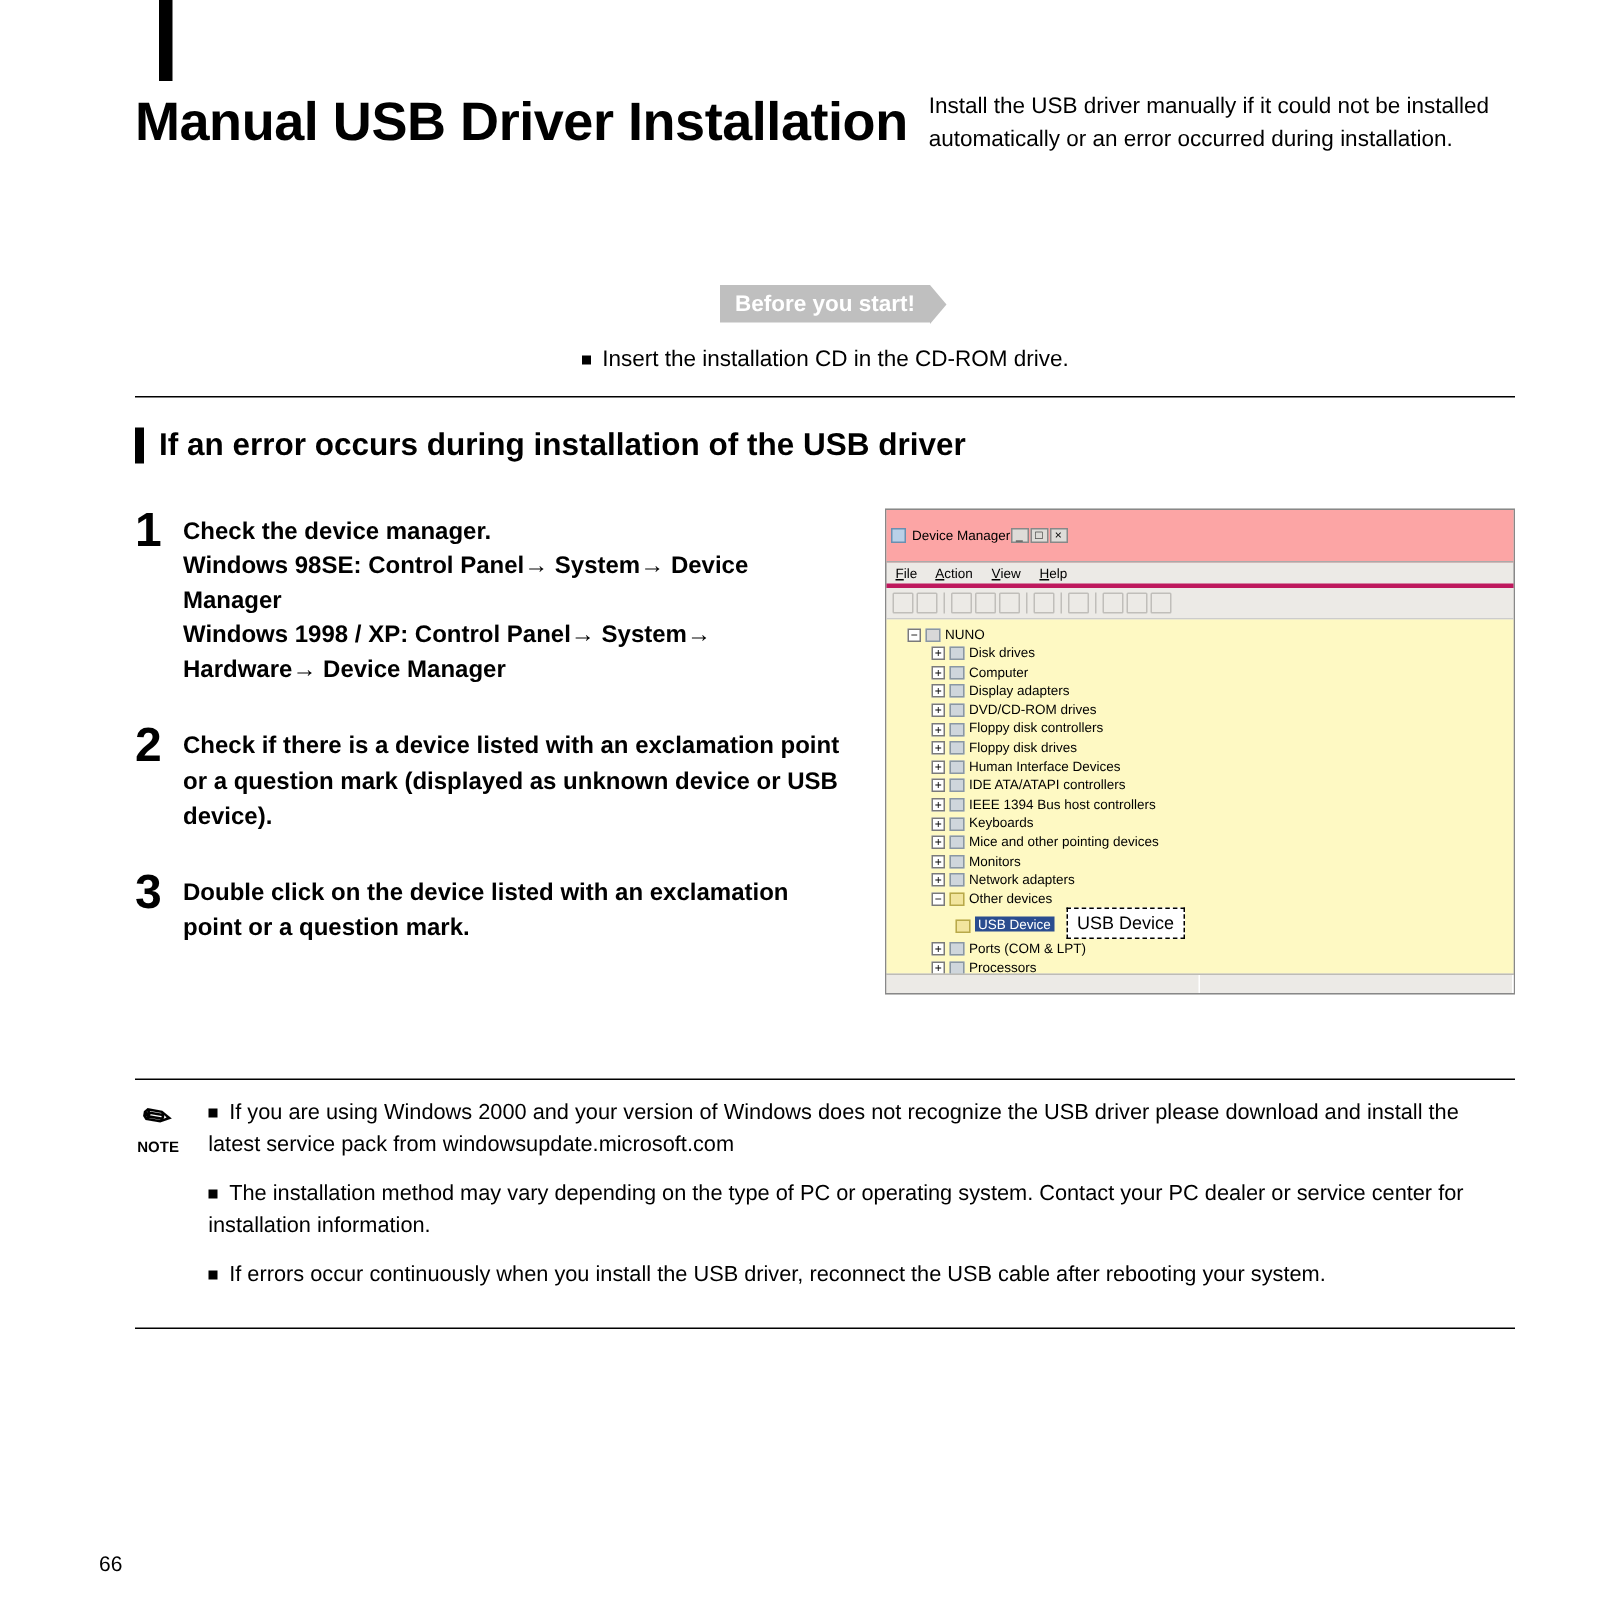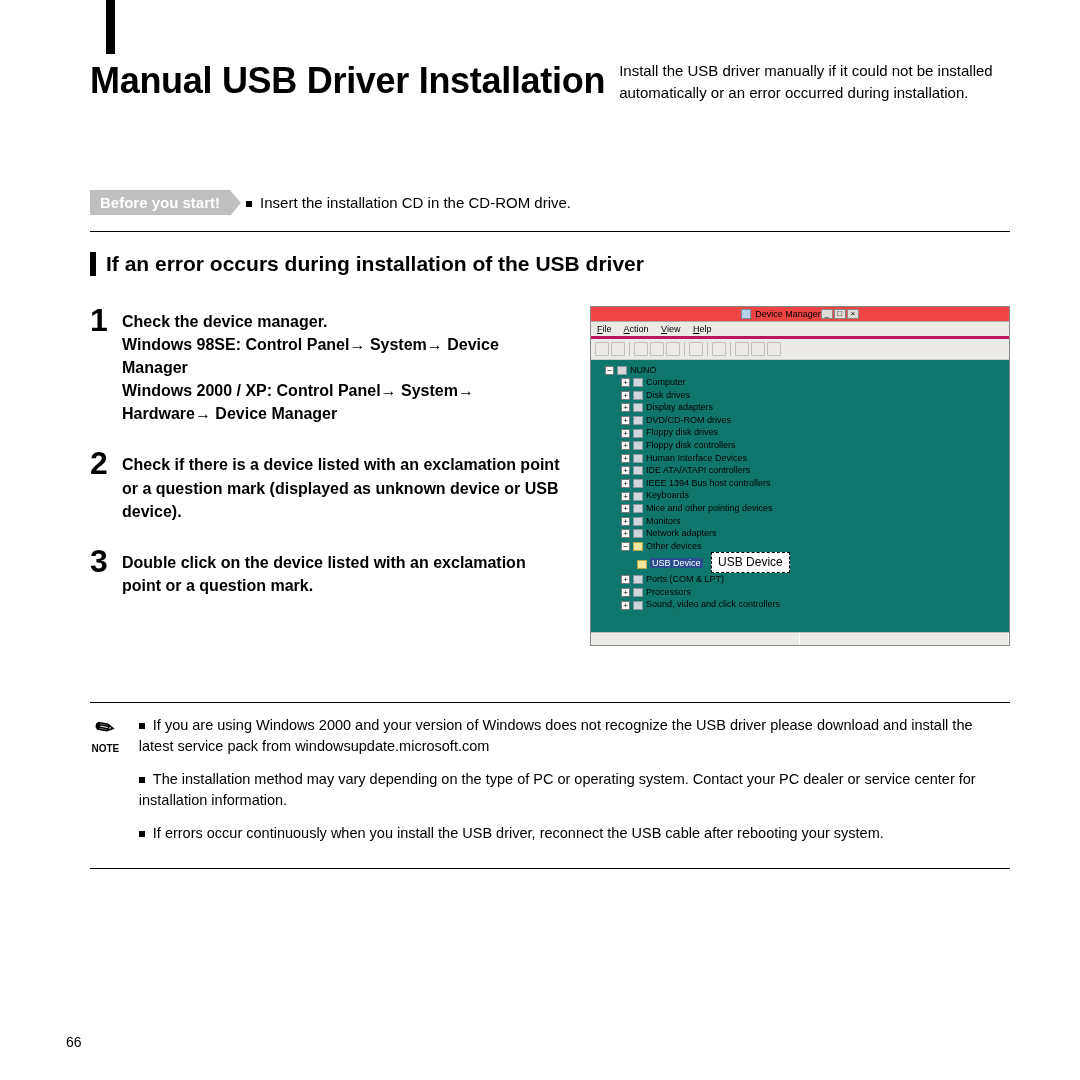--- a/index.html
+++ b/index.html
@@ -35,20 +35,21 @@
   .title-sub {
     font-size: 15px;
     line-height: 1.45;
     padding-top: 2px;
   }
   .before-block {
     margin-top: 86px;
     display: flex;
     align-items: center;
     gap: 16px;
+    flex-direction: column;
   }
   .before-badge {
     background: #bfbfbf;
     color: #fff;
     font-weight: 700;
     font-size: 15px;
     padding: 4px 10px;
     position: relative;
   }
   .before-badge::after {
@@ -118,24 +119,24 @@
     width: 420px;
     border: 1px solid #888;
     background: #eceae6;
     font-family: Tahoma, sans-serif;
     font-size: 9px;
     color: #000;
   }
   .dm-titlebar {
     display: flex;
     align-items: center;
-    justify-content: center;
-    background: #ef4444;
+    justify-content: flex-start;
+    background: #fca5a5;
     border-bottom: 1px solid #aaa;
-    padding: 2px 3px;
+    padding: 12px 3px;
     font-size: 9px;
   }
   .dm-titlebar-left { display: flex; align-items: center; gap: 4px; }
   .dm-app-icon {
     width: 10px; height: 10px; background: #b9d0e8; border: 1px solid #6a8fb0;
   }
   .dm-win-btns { display: flex; gap: 1px; }
   .dm-win-btn { width: 12px; height: 10px; background: #dedcd8; border: 1px solid #888; text-align: center; line-height: 8px; font-size: 8px; }
   .dm-menubar { padding: 2px 6px; border-bottom: 3px solid #be185d; font-size: 9px; }
   .dm-menubar span { margin-right: 10px; }
@@ -149,25 +150,25 @@
     background: #eceae6;
   }
   .dm-tb-btn {
     width: 14px; height: 14px;
     border: 1px solid #c0beba;
     background: #eceae6;
     border-radius: 1px;
   }
   .dm-tb-sep { width: 1px; height: 14px; background: #c0beba; margin: 0 2px; }
   .dm-tree {
-    background: #0f766e;
+    background: #fef9c3;
     padding: 4px 2px 4px 2px;
     font-size: 9px;
     line-height: 1.4;
-    height: 272px;
+    height: 236px;
     overflow: hidden;
   }
   .dm-node { white-space: nowrap; }
   .dm-indent1 { padding-left: 12px; }
   .dm-indent2 { padding-left: 28px; }
   .dm-indent3 { padding-left: 44px; }
   .dm-expand {
     display: inline-block;
     width: 9px; height: 9px;
     border: 1px solid #7a7a7a;
@@ -265,21 +266,21 @@
   <div class="heading-accent"></div>
   <div>If an error occurs during installation of the USB driver</div>
 </div>
 
 <div class="steps-row">
   <div class="steps-col">
     <div class="step">
       <div class="step-num">1</div>
       <div class="step-body" style="white-space:pre-line">Check the device manager.
 Windows 98SE: Control Panel→ System→ Device Manager
-Windows 2000 / XP: Control Panel→ System→ Hardware→ Device Manager</div>
+Windows 1998 / XP: Control Panel→ System→ Hardware→ Device Manager</div>
     </div>
     <div class="step">
       <div class="step-num">2</div>
       <div class="step-body" style="white-space:pre-line">Check if there is a device listed with an exclamation point or a question mark (displayed as unknown device or USB device).</div>
     </div>
     <div class="step">
       <div class="step-num">3</div>
       <div class="step-body" style="white-space:pre-line">Double click on the device listed with an exclamation point or a question mark.</div>
     </div>
   </div>
@@ -314,26 +315,26 @@
       <span class="dm-tb-sep"></span>
       <span class="dm-tb-btn"></span>
       <span class="dm-tb-sep"></span>
       <span class="dm-tb-btn"></span>
       <span class="dm-tb-btn"></span>
       <span class="dm-tb-btn"></span>
     </div>
     <div class="dm-tree">
       <div class="dm-node dm-indent1"><span class="dm-expand">−</span><span class="dm-icon root"></span><span>NUNO</span></div>
 
+      <div class="dm-node dm-indent2"><span class="dm-expand">+</span><span class="dm-icon"></span><span>Disk drives</span></div>
       <div class="dm-node dm-indent2"><span class="dm-expand">+</span><span class="dm-icon"></span><span>Computer</span></div>
-      <div class="dm-node dm-indent2"><span class="dm-expand">+</span><span class="dm-icon"></span><span>Disk drives</span></div>
       <div class="dm-node dm-indent2"><span class="dm-expand">+</span><span class="dm-icon"></span><span>Display adapters</span></div>
       <div class="dm-node dm-indent2"><span class="dm-expand">+</span><span class="dm-icon"></span><span>DVD/CD-ROM drives</span></div>
+      <div class="dm-node dm-indent2"><span class="dm-expand">+</span><span class="dm-icon"></span><span>Floppy disk controllers</span></div>
       <div class="dm-node dm-indent2"><span class="dm-expand">+</span><span class="dm-icon"></span><span>Floppy disk drives</span></div>
-      <div class="dm-node dm-indent2"><span class="dm-expand">+</span><span class="dm-icon"></span><span>Floppy disk controllers</span></div>
       <div class="dm-node dm-indent2"><span class="dm-expand">+</span><span class="dm-icon"></span><span>Human Interface Devices</span></div>
       <div class="dm-node dm-indent2"><span class="dm-expand">+</span><span class="dm-icon"></span><span>IDE ATA/ATAPI controllers</span></div>
       <div class="dm-node dm-indent2"><span class="dm-expand">+</span><span class="dm-icon"></span><span>IEEE 1394 Bus host controllers</span></div>
       <div class="dm-node dm-indent2"><span class="dm-expand">+</span><span class="dm-icon"></span><span>Keyboards</span></div>
       <div class="dm-node dm-indent2"><span class="dm-expand">+</span><span class="dm-icon"></span><span>Mice and other pointing devices</span></div>
       <div class="dm-node dm-indent2"><span class="dm-expand">+</span><span class="dm-icon"></span><span>Monitors</span></div>
       <div class="dm-node dm-indent2"><span class="dm-expand">+</span><span class="dm-icon"></span><span>Network adapters</span></div>
 
       <div class="dm-node dm-indent2"><span class="dm-expand">−</span><span class="dm-icon warn"></span><span>Other devices</span></div>
       <div class="dm-node dm-indent3 sel">

